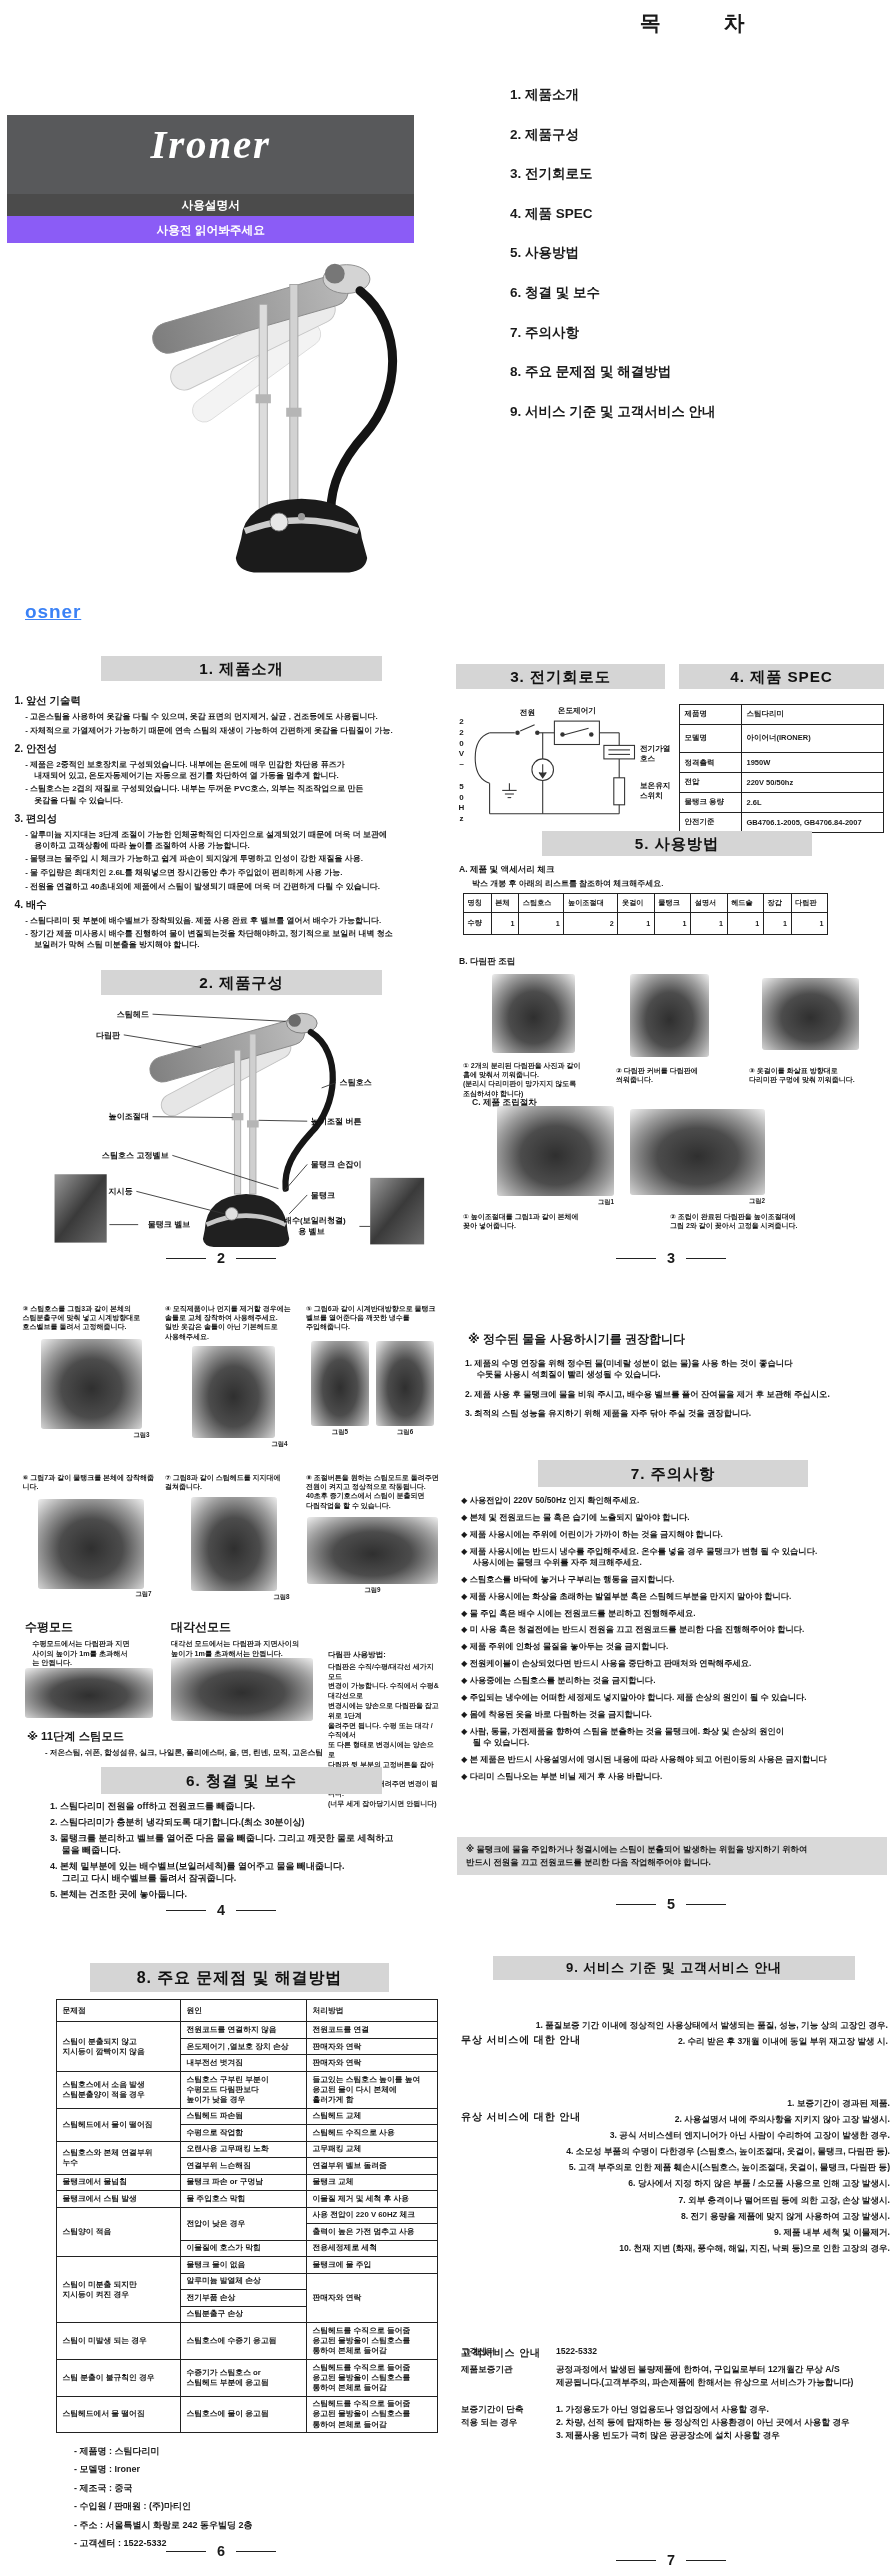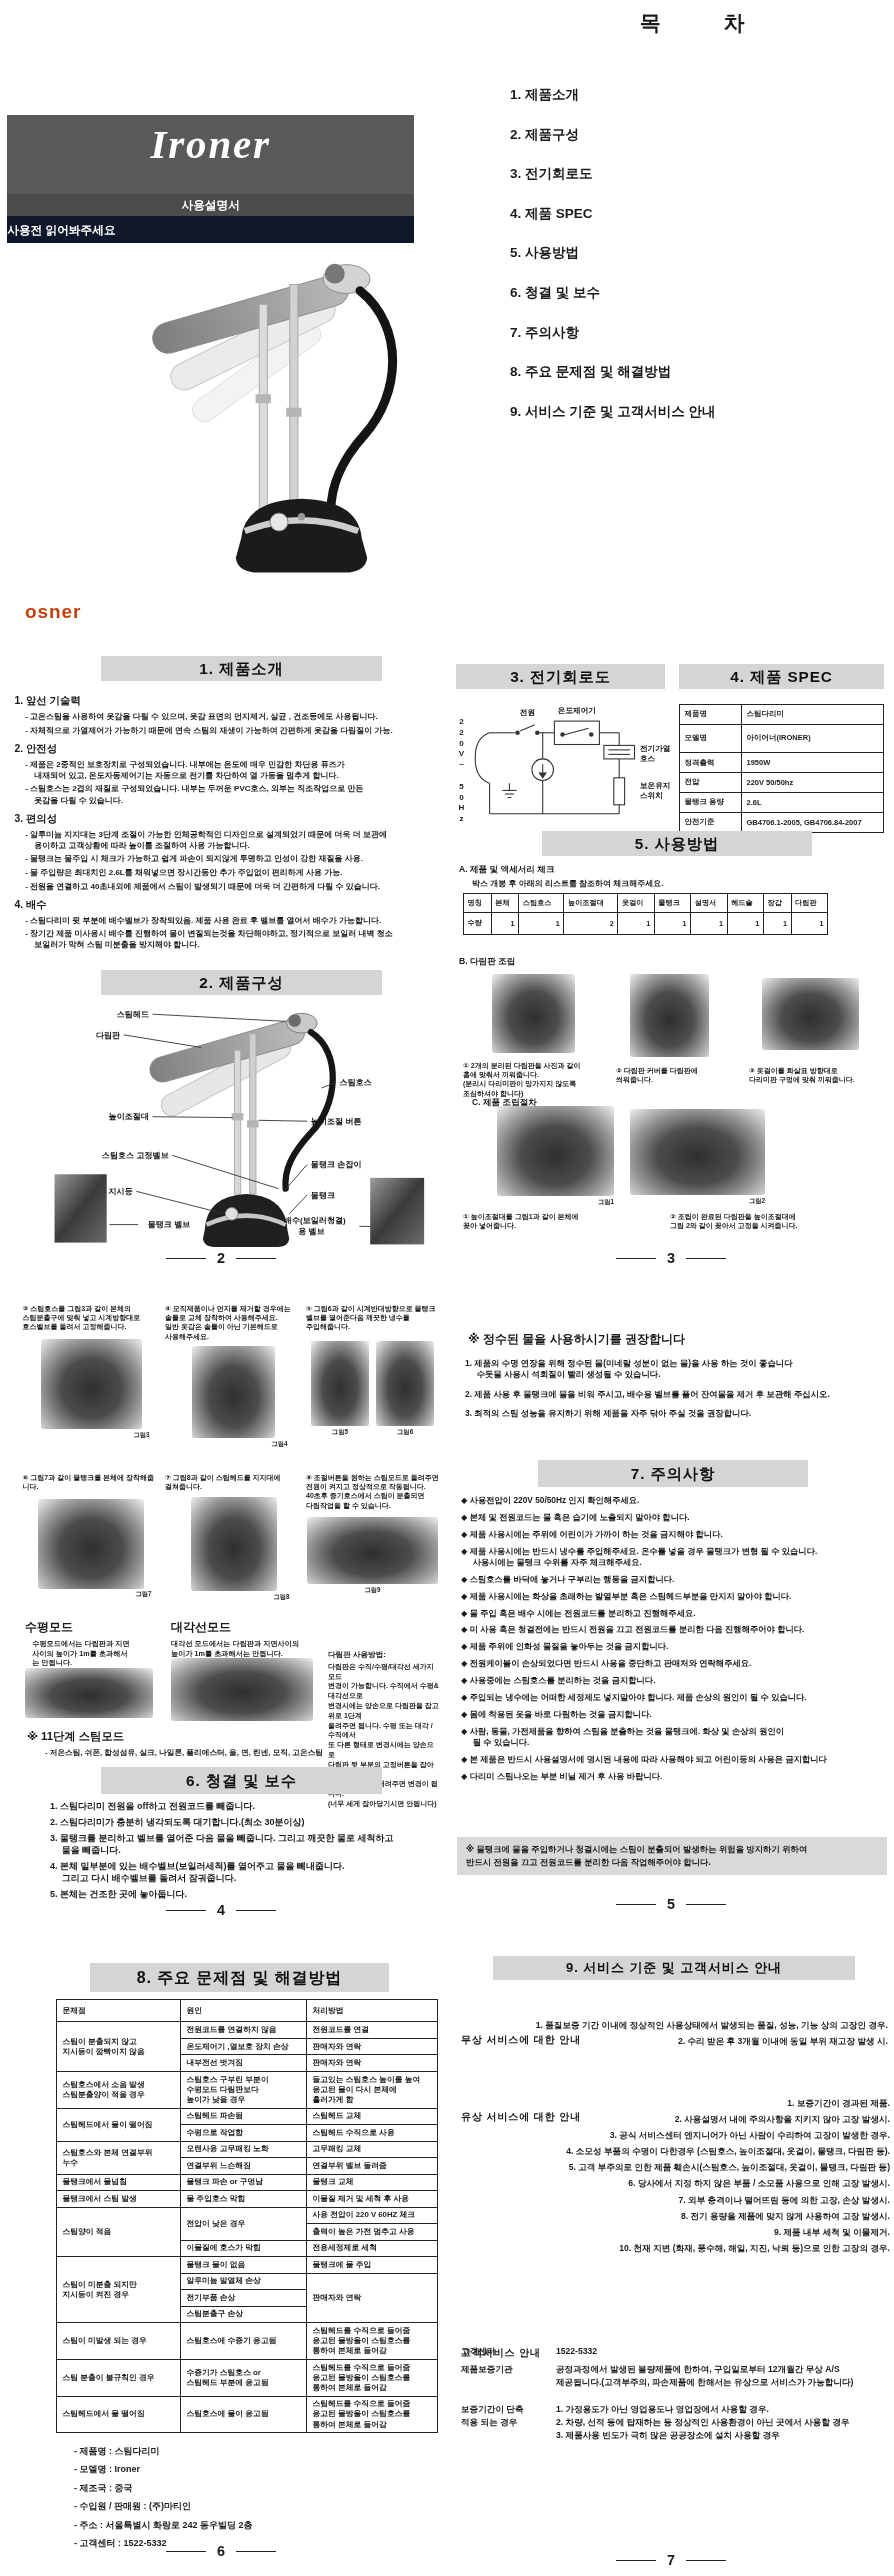--- a/index.html
+++ b/index.html
@@ -12,23 +12,23 @@
   
   .toc-title{font-size:21px;font-weight:bold;text-align:center;white-space:pre;letter-spacing:1.8px;}
   .toc-item{font-size:13.5px;font-weight:bold;margin-bottom:21.6px;}
   
   .cover{position:absolute;left:7.2px;top:115px;width:407px;}
   .cover-gray{background:#58595b;height:101px;position:relative;}
   .cover-logo{color:#fff;font-size:41px;font-weight:bold;font-style:italic;text-align:center;
               padding-top:5.4px;letter-spacing:1.8px;font-family:"Liberation Serif","DejaVu Serif",serif;}
   .cover-sub{position:absolute;left:0;right:0;bottom:0;height:21.6px;line-height:21.6px;background:#4b4b4b;
              color:#fff;font-size:11.7px;font-weight:bold;text-align:center;}
-  .cover-bar{background:#0f172a;color:#fff;height:27px;line-height:27px;font-size:11.7px;
-             font-weight:bold;}
-  .osner{position:absolute;left:25px;top:601px;font-size:19px;font-weight:bold;color:#c2410c;letter-spacing:0.9px;}
+  .cover-bar{background:#8b5cf6;color:#fff;height:27px;line-height:27px;font-size:11.7px;
+             font-weight:bold;text-align:center;}
+  .osner{position:absolute;left:25px;top:601px;font-size:19px;font-weight:bold;color:#3b82f6;letter-spacing:0.9px;text-decoration:underline;}
   
   .g-h{font-size:10.4px;font-weight:bold;margin:6.3px 0 2.7px 0;}
   .g-i{font-size:8px;font-weight:600;line-height:1.38;margin:0 0 2.7px 10.8px;padding-left:9px;text-indent:-9px;white-space:pre-line;}
   
   .pgno{position:absolute;display:flex;align-items:center;justify-content:center;gap:10.8px;
         font-size:14.4px;font-weight:bold;width:270px;}
   .pgno i{display:block;width:40px;height:0;border-top:1.8px solid #222;}
   
   table{border-collapse:collapse;}
   .spec{width:205px;font-size:7.5px;font-weight:bold;}

